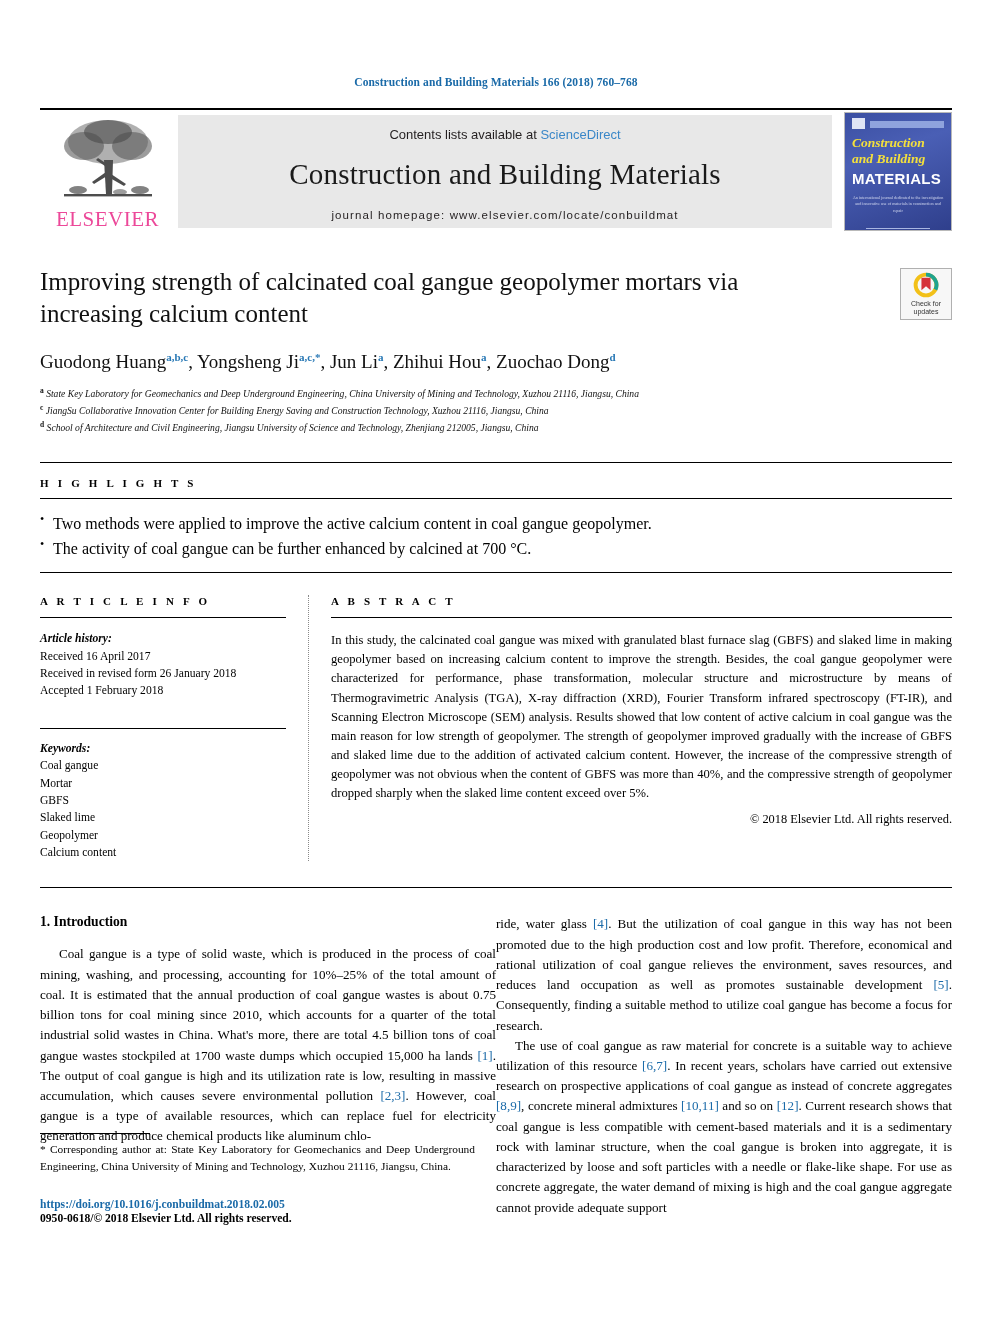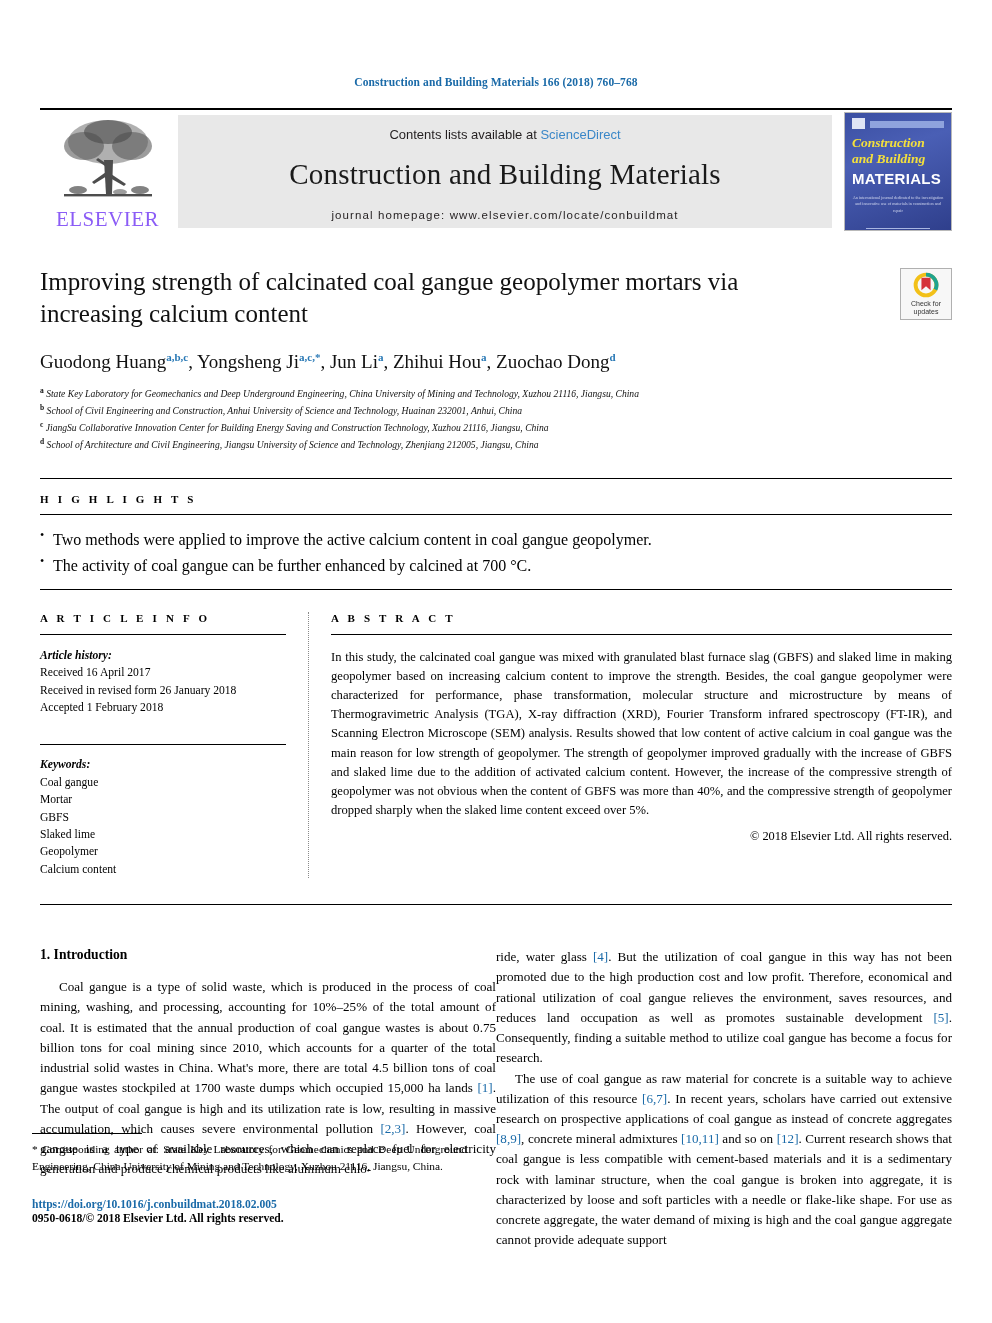--- a/index.html
+++ b/index.html
@@ -42,21 +42,21 @@
     flex-direction: column;
     align-items: center;
     justify-content: flex-end;
     padding-bottom: 3px;
   }
   .tree-svg { display:block; }
   .elsevier-word {
     font-family: "Liberation Serif", serif;
     font-size: 21px;
     letter-spacing: 0.5px;
-    color: #8b5cf6;
+    color: #ec4899;
     line-height: 1;
     margin-top: 1px;
   }
   .journal-band {
     flex: 1 1 auto;
     background: #e8e8e8;
     margin: 5px 8px 5px 3px;
     display: flex;
     flex-direction: column;
     align-items: center;
@@ -193,39 +193,39 @@
     margin-top: 13px;
     font-family: "Liberation Serif", serif;
     font-size: 12.6px;
     line-height: 1.52;
     text-align: justify;
   }
   .copyright { margin-top: 9px; text-align: right; font-size: 12.4px; font-family:"Liberation Serif", serif; }
 
   
   .body-rule { border-top: 1.6px solid #000; margin-top: 26px; }
-  .body-cols { display: flex; margin-top: 42px; }
+  .body-cols { display: flex; margin-top: 26px; }
   .bcol { flex: 1 1 0; min-width: 0; }
   .intro-h {
     font-family: "Liberation Serif", serif;
     font-weight: bold; font-size: 13.6px; margin-bottom: 14px;
   }
   .bp {
     font-family: "Liberation Serif", serif;
     font-size: 13.1px;
     line-height: 1.545;
     text-align: justify;
     text-indent: 1.45em;
     margin: 0;
   }
   .bp + .bp { margin-top: 0; }
   .ref { color: #1a6aa8; }
 
   
-  .footnote-area { position: absolute; left: 32px; bottom: 30px; width: 435px; }
+  .footnote-area { position: absolute; left: 40px; bottom: 30px; width: 435px; }
   .fn-rule { width: 110px; border-top: 1px solid #000; margin-bottom: 7px; }
   .fn-text {
     font-family: "Liberation Serif", serif;
     font-size: 11.4px; line-height: 1.5; text-align: justify;
   }
   .doi-line {
     margin-top: 23px;
     font-family: "Liberation Serif", serif;
     font-size: 11.6px; color: #1a6aa8; font-weight: bold;
   }
@@ -297,21 +297,20 @@
         <span>updates</span>
       </div>
     </div>
 
     <div class="authors">
       <span><span>Guodong Huang</span><sup>a,b,c</sup></span><span>, </span><span><span>Yongsheng Ji</span><sup>a,c,*</sup></span><span>, </span><span><span>Jun Li</span><sup>a</sup></span><span>, </span><span><span>Zhihui Hou</span><sup>a</sup></span><span>, </span><span><span>Zuochao Dong</span><sup>d</sup></span>
     </div>
 
     <div class="affils">
       <div class="affil"><sup>a</sup> <span>State Key Laboratory for Geomechanics and Deep Underground Engineering, China University of Mining and Technology, Xuzhou 21116, Jiangsu, China</span></div>
-      <div class="affil"><sup>b</sup> <span>School of Civil Engineering and Construction, Anhui University of Science and Technology, Huainan 232001, Anhui, China</span></div>
       <div class="affil"><sup>c</sup> <span>JiangSu Collaborative Innovation Center for Building Energy Saving and Construction Technology, Xuzhou 21116, Jiangsu, China</span></div>
       <div class="affil"><sup>d</sup> <span>School of Architecture and Civil Engineering, Jiangsu University of Science and Technology, Zhenjiang 212005, Jiangsu, China</span></div>
     </div>
   </div>
 
   <div class="hl-wrap">
     <div class="sec-head">H I G H L I G H T S</div>
     <div class="hl-rule"></div>
     <ul class="hl-list">
       <li>Two methods were applied to improve the active calcium content in coal gangue geopolymer.</li>

